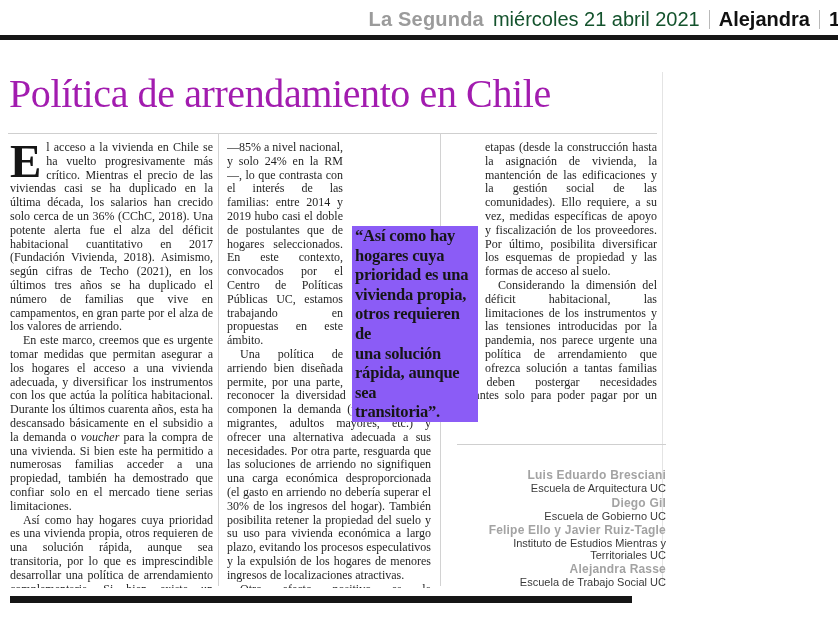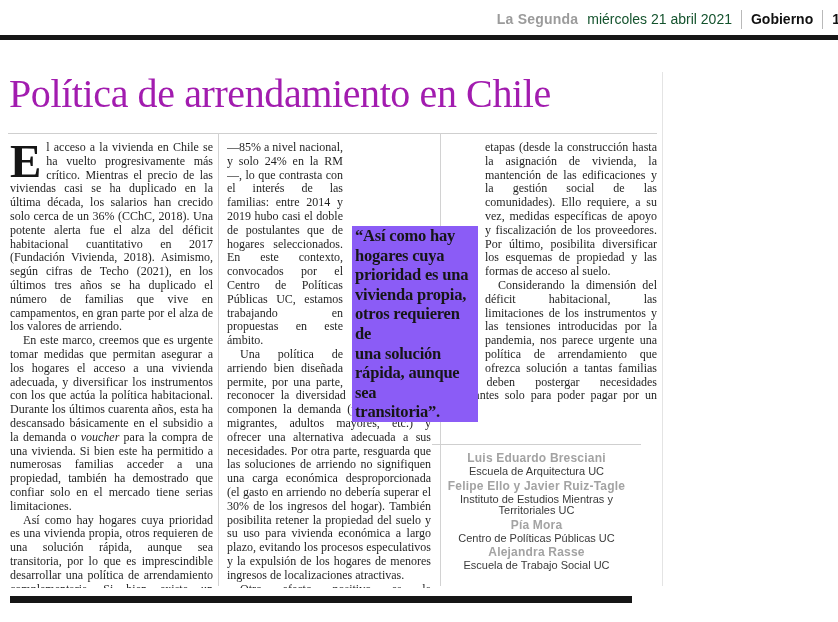--- a/index.html
+++ b/index.html
@@ -6,21 +6,21 @@
   html,body { background:#ffffff; }
   .page {
     position:relative; width:838px; height:622px; background:#ffffff;
     overflow:hidden; font-family:"Liberation Serif", serif; color:#1f1f1f;
   }
 
   
   .masthead {
     position:absolute; top:7px; right:0; height:24px;
     display:flex; align-items:center; gap:9px;
-    font-family:"Liberation Sans", sans-serif; font-size:14px; white-space:nowrap;
+    font-family:"Liberation Sans", sans-serif; font-size:20px; white-space:nowrap;
   }
   .masthead .brand { color:#9b9b9b; font-weight:700; letter-spacing:.2px; }
   .masthead .date  { color:#14532d; }
   .masthead .vsep  { width:1px; height:19px; background:#b9b9b9; }
   .masthead .section { color:#111; font-weight:700; }
   .masthead .pageno  { color:#111; font-weight:700; margin-right:-2px; }
 
   .top-rule    { position:absolute; left:0; right:0; top:35px; height:5px; background:#161616; }
   .bottom-rule { position:absolute; left:10px; top:596px; width:622px; height:7px; background:#161616; }
 
@@ -61,38 +61,38 @@
   .pull-quote {
     position:absolute; left:352px; top:226px; width:126px; min-height:158px;
     background:#8b5cf6; padding-left:3px;
     font-family:"Liberation Serif", serif; font-weight:700;
     font-size:16.5px; line-height:19.6px; letter-spacing:-0.2px; color:#161616;
     white-space:pre-line; text-align:left;
   }
 
   
   .authors {
-    position:absolute; left:432px; top:444px; width:209px;
-    border-top:1px solid #cfcfcf; padding-top:7px;
-    font-family:"Liberation Sans", sans-serif; text-align:center;
+    position:absolute; left:457px; top:444px; width:209px;
+    border-top:1px solid #cfcfcf; padding-top:24px;
+    font-family:"Liberation Sans", sans-serif; text-align:right;
   }
   .author { margin-bottom:1px; }
   .author .name  { color:#a3a3a3; font-weight:700; font-size:12px; line-height:13px; letter-spacing:.2px; }
   .author .affil { color:#3a3a3a; font-size:11px; line-height:11.5px; margin:1px 0 2px 0; }
 </style>
 </head>
 <body>
 
 <div class="page">
 
   <div class="masthead">
     <span class="brand">La Segunda</span>
     <span class="date">miércoles 21 abril 2021</span>
     <span class="vsep"></span>
-    <span class="section">Gobierno</span>
+    <span class="section">Alejandra</span>
     <span class="vsep"></span>
     <span class="pageno">1</span>
   </div>
 
   <div class="top-rule"></div>
 
   <h1 class="headline">Política de arrendamiento en Chile</h1>
   <div class="title-rule"></div>
 
   <div class="vdivider vd1"></div>
@@ -126,26 +126,26 @@
 una solución
 rápida, aunque sea
 transitoria”.</div>
 
   <div class="authors">
     <div class="author">
       <div class="name">Luis Eduardo Bresciani</div>
       <div class="affil">Escuela de Arquitectura UC</div>
     </div>
     <div class="author">
+      <div class="name">Diego Gil</div>
+      <div class="affil">Escuela de Gobierno UC</div>
+    </div>
+    <div class="author">
       <div class="name">Felipe Ello y Javier Ruiz-Tagle</div>
       <div class="affil">Instituto de Estudios Mientras y Territoriales UC</div>
-    </div>
-    <div class="author">
-      <div class="name">Pía Mora</div>
-      <div class="affil">Centro de Políticas Públicas UC</div>
     </div>
     <div class="author">
       <div class="name">Alejandra Rasse</div>
       <div class="affil">Escuela de Trabajo Social UC</div>
     </div>
   </div>
 
   <div class="bottom-rule"></div>
 </div>
 

